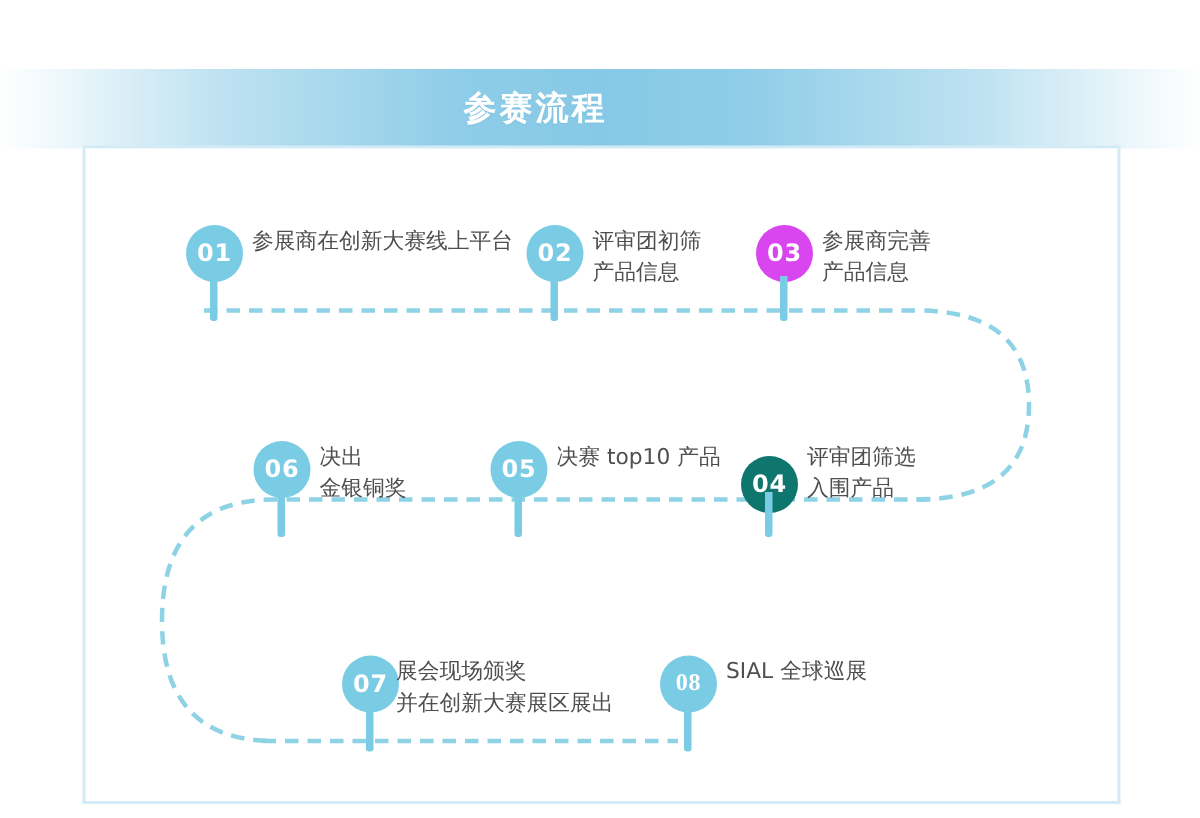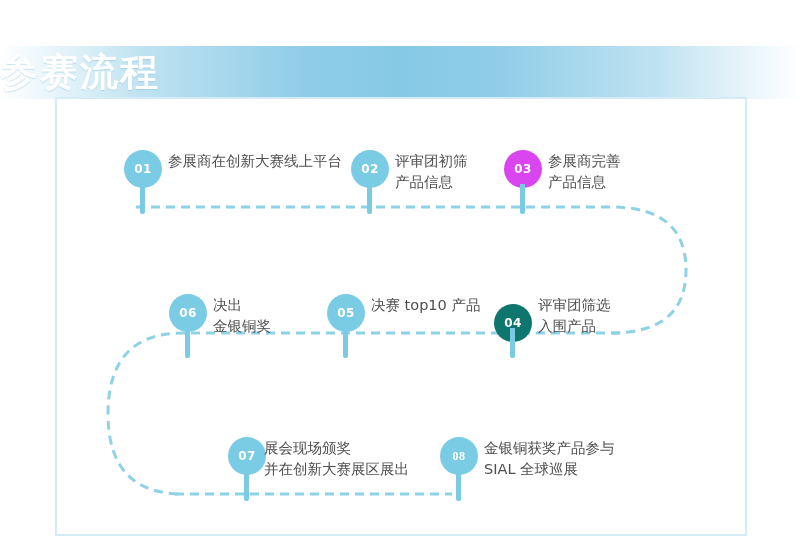--- a/index.html
+++ b/index.html
@@ -41,22 +41,23 @@
                 #eaf6fb 94%,
                 #ffffff 100%);
   }
   #header-title {
     position: absolute;
     left: 0;
     top: 46px;
     width: 714px;
     height: 53px;
     line-height: 53px;
+    text-align: center;
     color: #ffffff;
-    font-size: 38px;
+    font-size: 22px;
     font-weight: bold;
     letter-spacing: 2px;
     font-family: "DejaVu Sans", "Liberation Sans", sans-serif;
     text-shadow: 0 1px 1px rgba(110,175,205,0.35);
   }
 
   
   #content-panel {
     position: absolute;
     left: 55px;
@@ -91,21 +92,21 @@
   .step {
     position: absolute;
   }
   .step-badge {
     position: absolute;
     width: 38px;
     height: 38px;
     border-radius: 50%;
     background: #7acce4;
     color: #ffffff;
-    font-size: 12px;
+    font-size: 16px;
     font-weight: bold;
     line-height: 38px;
     text-align: center;
     letter-spacing: 0.5px;
     font-family: "DejaVu Sans", "Liberation Sans", sans-serif;
   }
   .step-stem {
     position: absolute;
     width: 5px;
     background: #7acce4;
@@ -196,19 +197,18 @@
         <div class="step-stem" style="left: 244px; top: 471px; height: 30px; background: rgb(122, 204, 228);"></div>
         <div class="step-text" style="left: 264px; top: 438px; color: rgb(79, 79, 79);">
           <span class="step-line">展会现场颁奖</span>
           <span class="step-line">并在创新大赛展区展出</span>
         </div>
       </div>
       <div class="step">
         <div class="step-badge" style="left: 440px; top: 437px; background: rgb(122, 204, 228); font-family: Liberation Serif, serif;">08</div>
         <div class="step-stem" style="left: 456px; top: 471px; height: 30px; background: rgb(122, 204, 228);"></div>
         <div class="step-text" style="left: 484px; top: 438px; color: rgb(79, 79, 79);">
-          <span class="step-line">金银铜获奖产品参与</span>
           <span class="step-line">SIAL 全球巡展</span>
         </div>
       </div>
     </div>
 
 </div>
 
 </body></html>

